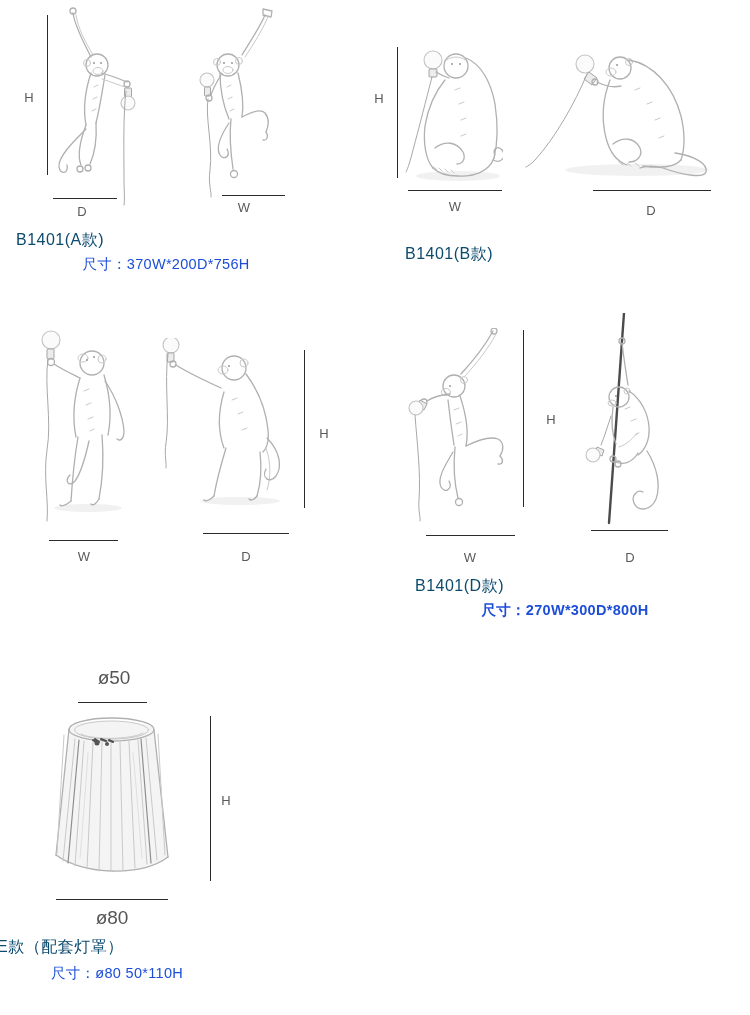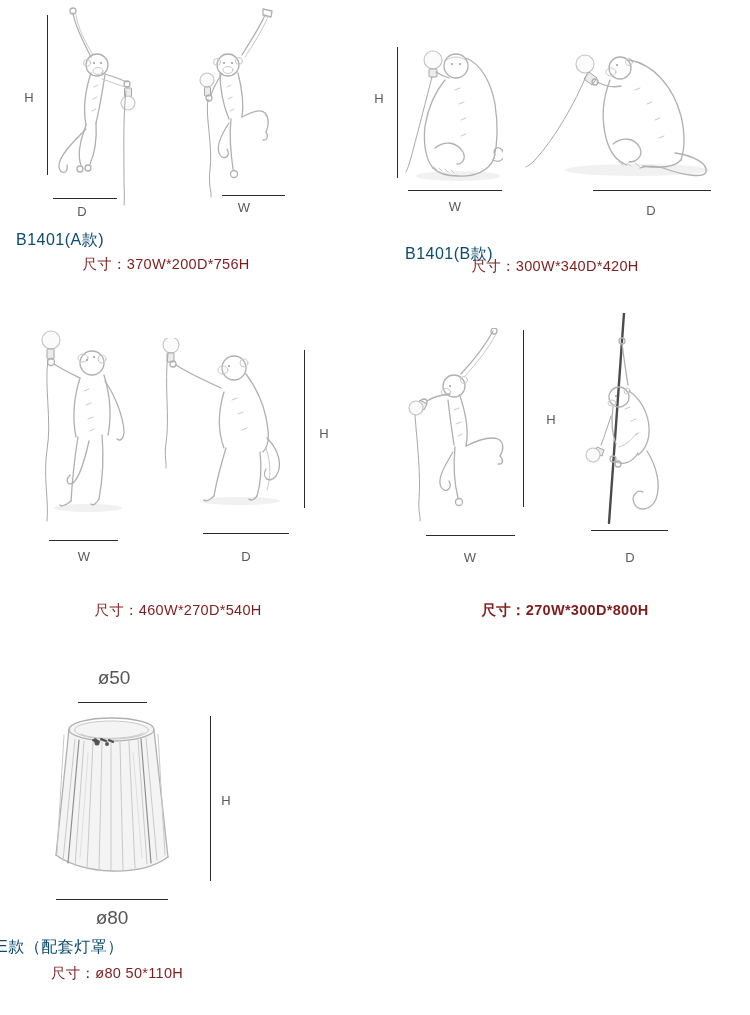--- a/index.html
+++ b/index.html
@@ -5,21 +5,21 @@
   html,body{margin:0;padding:0;background:#fff;}
   #canvas{
     position:relative;width:750px;height:1015px;background:#ffffff;overflow:hidden;
     font-family:"Liberation Sans","DejaVu Sans",sans-serif;
   }
   .section{position:absolute;}
   .vline{position:absolute;width:1px;background:#2b2b2b;}
   .hline{position:absolute;height:1px;background:#2b2b2b;}
   .dim-label{position:absolute;width:22px;text-align:center;font-size:13px;color:#5a5a5a;}
   .caption-title{position:absolute;font-size:16px;color:#0c4a6e;letter-spacing:.5px;}
-  .caption-size{position:absolute;text-align:center;font-size:14.5px;color:#7f1d1d;letter-spacing:.3px;}
+  .caption-size{position:absolute;text-align:center;font-size:14.5px;color:#1d4ed8;letter-spacing:.3px;}
   .dia-label{position:absolute;width:100px;text-align:center;font-size:19px;color:#555;}
   .sketch{position:absolute;}
   
   .sk{stroke:#b0b0b0;fill:none;stroke-width:1.3;stroke-linecap:round;stroke-linejoin:round;}
   .sk-soft{stroke:#c9c9c9;fill:none;stroke-width:1;stroke-linecap:round;}
   .sk-dark{stroke:#8f8f8f;fill:none;stroke-width:1.2;stroke-linecap:round;}
   .cord{stroke:#a8a8a8;fill:none;stroke-width:1;stroke-linecap:round;}
   .bulb{stroke:#c2c2c2;fill:#fbfbfb;stroke-width:1.1;}
   .socket{stroke:#a5a5a5;fill:#ececec;stroke-width:1;}
   .shadow{fill:#f1f1f1;stroke:none;}
@@ -140,21 +140,20 @@
       <path class="sk" d="M88,96 C98,88 110,90 115,100 C118,108 112,114 104,114"></path>
       <path class="sk-soft" d="M94,114 l4,3 M102,115 l4,3 M110,115 l4,3"></path>
       <path class="sk" d="M150,105 C170,108 183,116 181,124 C179,130 160,128 138,120 C128,117 120,118 115,120"></path>
       <path class="cord" d="M62,26 C50,55 30,90 10,112 C6,116 3,118 1,119"></path>
     </svg>
 
     <div class="hline" style="left:218px;top:190px;width:118px;"></div>
     <span class="dim-label" style="left:265px;top:203px;">D</span>
 
     <div class="caption-title" style="left:30px;top:244px;width:300px;">B1401(B款)</div>
-    <div class="caption-size" style="left:30px;top:257px;width:300px;">尺寸：300W*340D*420H</div>
   </div>
 
   <div class="section" style="left:0;top:300px;width:375px;height:330px;">
     <svg class="sketch" style="left:36px;top:25px;" width="96" height="200" viewBox="0 0 96 200">
       <ellipse class="shadow" cx="52" cy="183" rx="34" ry="4"></ellipse>
       <circle class="bulb" cx="15" cy="15" r="9"></circle>
       <rect class="socket" x="11" y="24" width="7" height="10" rx="1"></rect>
       <circle class="sk" cx="15" cy="37" r="3.5"></circle>
       <path class="sk" d="M18,39 C27,45 36,49 44,53"></path>
       <circle class="sk" cx="56" cy="38" r="12"></circle>
@@ -197,21 +196,20 @@
     </svg>
 
     <div class="vline" style="left:304px;top:50px;height:158px;"></div>
     <span class="dim-label" style="left:313px;top:126px;">H</span>
 
     <div class="hline" style="left:49px;top:240px;width:69px;"></div>
     <span class="dim-label" style="left:73px;top:249px;">W</span>
     <div class="hline" style="left:203px;top:233px;width:86px;"></div>
     <span class="dim-label" style="left:235px;top:249px;">D</span>
 
-    <div class="caption-size" style="left:28px;top:301px;width:300px;">尺寸：460W*270D*540H</div>
   </div>
 
   <div class="section" style="left:375px;top:300px;width:375px;height:330px;">
     <svg class="sketch" style="left:33px;top:28px;" width="105" height="195" viewBox="0 0 105 195">
       <circle class="sk" cx="86" cy="3" r="3"></circle>
       <path class="sk" d="M85,3 C77,18 64,34 53,46"></path>
       <path class="sk-soft" d="M88,6 C80,21 68,36 57,48"></path>
       <circle class="sk" cx="46" cy="58" r="11"></circle>
       <ellipse class="sk-soft" cx="38" cy="64" rx="4.5" ry="3.5"></ellipse>
       <circle class="sk-soft" cx="56" cy="52" r="3.5"></circle>
@@ -253,20 +251,21 @@
       <circle class="bulb" cx="8" cy="142" r="7"></circle>
       <path class="cord" d="M16,132 C20,122 23,112 26,103"></path>
       <path class="sk" d="M62,138 C72,154 76,172 71,186 C66,198 53,199 49,190 C46,183 52,176 58,179"></path>
     </svg>
 
     <div class="hline" style="left:51px;top:235px;width:89px;"></div>
     <span class="dim-label" style="left:84px;top:250px;">W</span>
     <div class="hline" style="left:216px;top:230px;width:77px;"></div>
     <span class="dim-label" style="left:244px;top:250px;">D</span>
 
+    <div class="caption-title" style="left:40px;top:276px;width:300px;">B1401(D款)</div>
     <div class="caption-size" style="left:40px;top:301px;width:300px;font-weight:bold;">尺寸：270W*300D*800H</div>
   </div>
 
   <div class="section" style="left:0;top:645px;width:375px;height:385px;">
     <div class="dia-label" style="left:64px;top:22px;">ø50</div>
     <div class="hline" style="left:78px;top:57px;width:69px;"></div>
 
     <svg class="sketch" style="left:53px;top:68px;" width="120" height="165" viewBox="0 0 120 165">
       <path d="M16,16 C16,5 101,6 101,17 L115,144 C88,164 30,162 3,142 Z" fill="#f4f4f4" stroke="none"></path>
       <path class="sk" d="M16,16 L3,142"></path>

